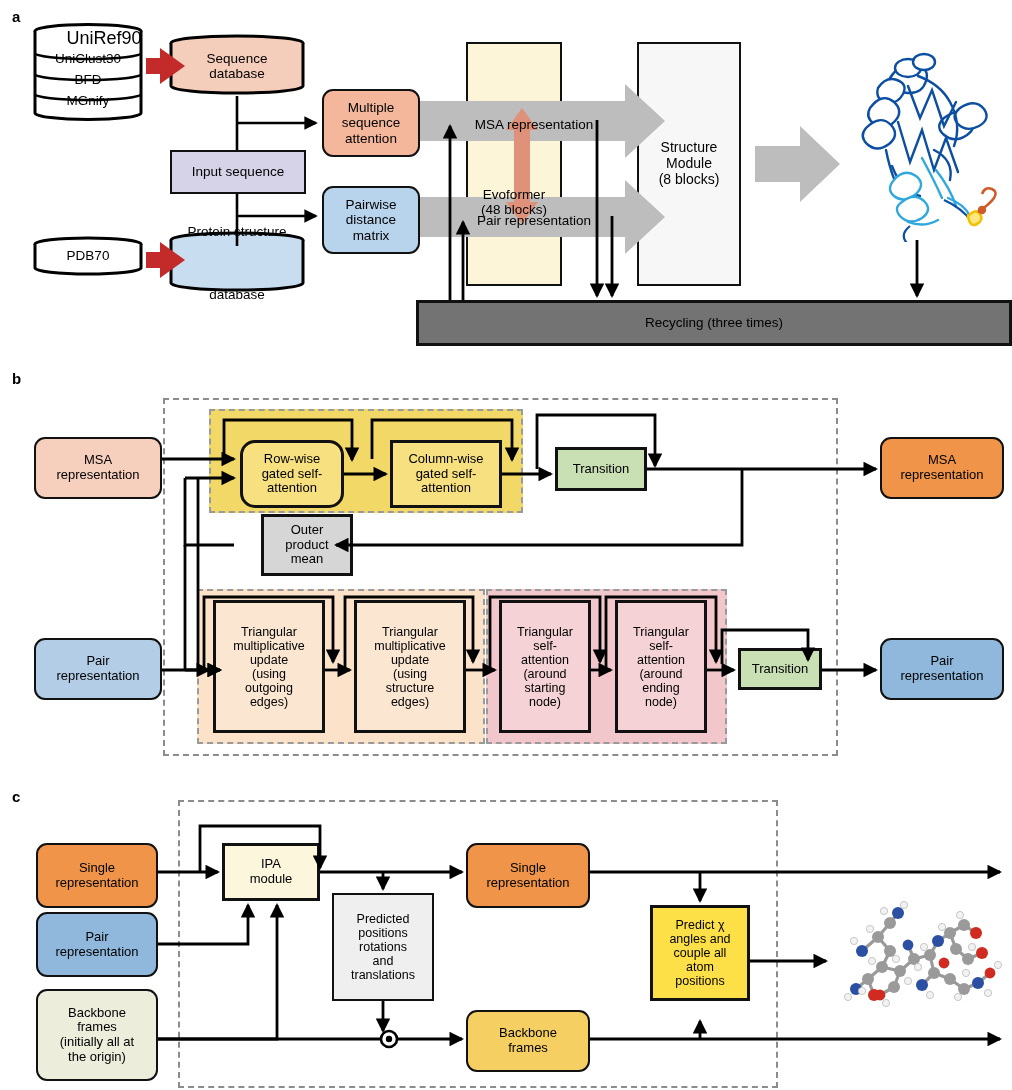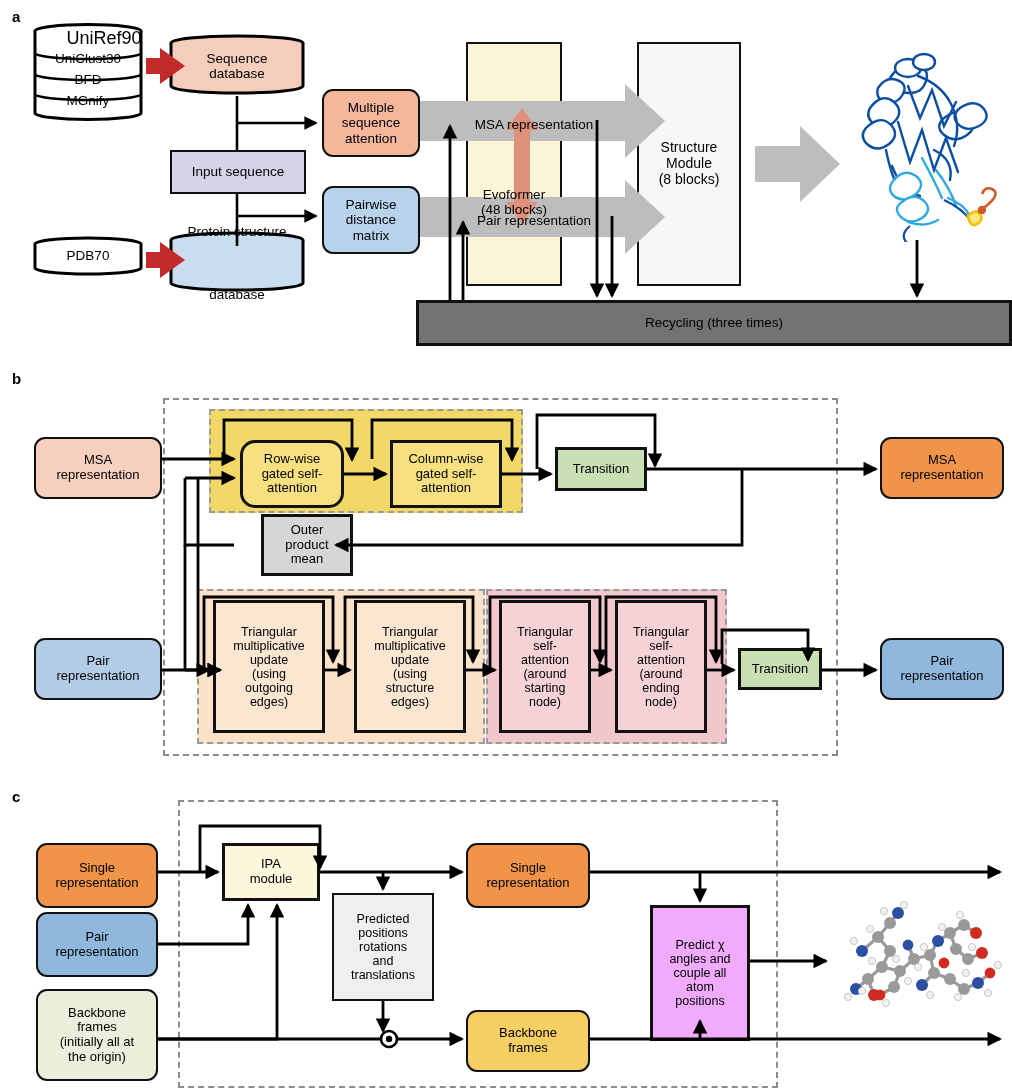--- a/index.html
+++ b/index.html
@@ -277,21 +277,21 @@
 <div class="node rrect" style="left:466px;top:843px;width:124px;height:65px;background:#ef9448;font-size:13px;flex-direction:column;">
   <span class="txt">Single</span>
   <span class="txt">representation</span>
 </div>
 
 <div class="node rrect" style="left:466px;top:1010px;width:124px;height:62px;background:#f6cf63;font-size:13px;flex-direction:column;">
   <span class="txt">Backbone</span>
   <span class="txt">frames</span>
 </div>
 
-<div class="node srect thick" style="left:650px;top:905px;width:100px;height:136px;background:#f0abfc;font-size:12.5px;flex-direction:column;">
+<div class="node srect thick" style="left:650px;top:905px;width:100px;height:96px;background:#fde047;font-size:12.5px;flex-direction:column;">
   <span class="txt">Predict χ</span>
   <span class="txt">angles and</span>
   <span class="txt">couple all</span>
   <span class="txt">atom</span>
   <span class="txt">positions</span>
 </div>
 
 <div class="imgbox" style="left:838px;top:893px;width:168px;height:128px;">
   <svg width="168" height="128" viewBox="0 0 168 128">
     <g stroke="#9a9a9a" stroke-width="3.2" stroke-linecap="round">

